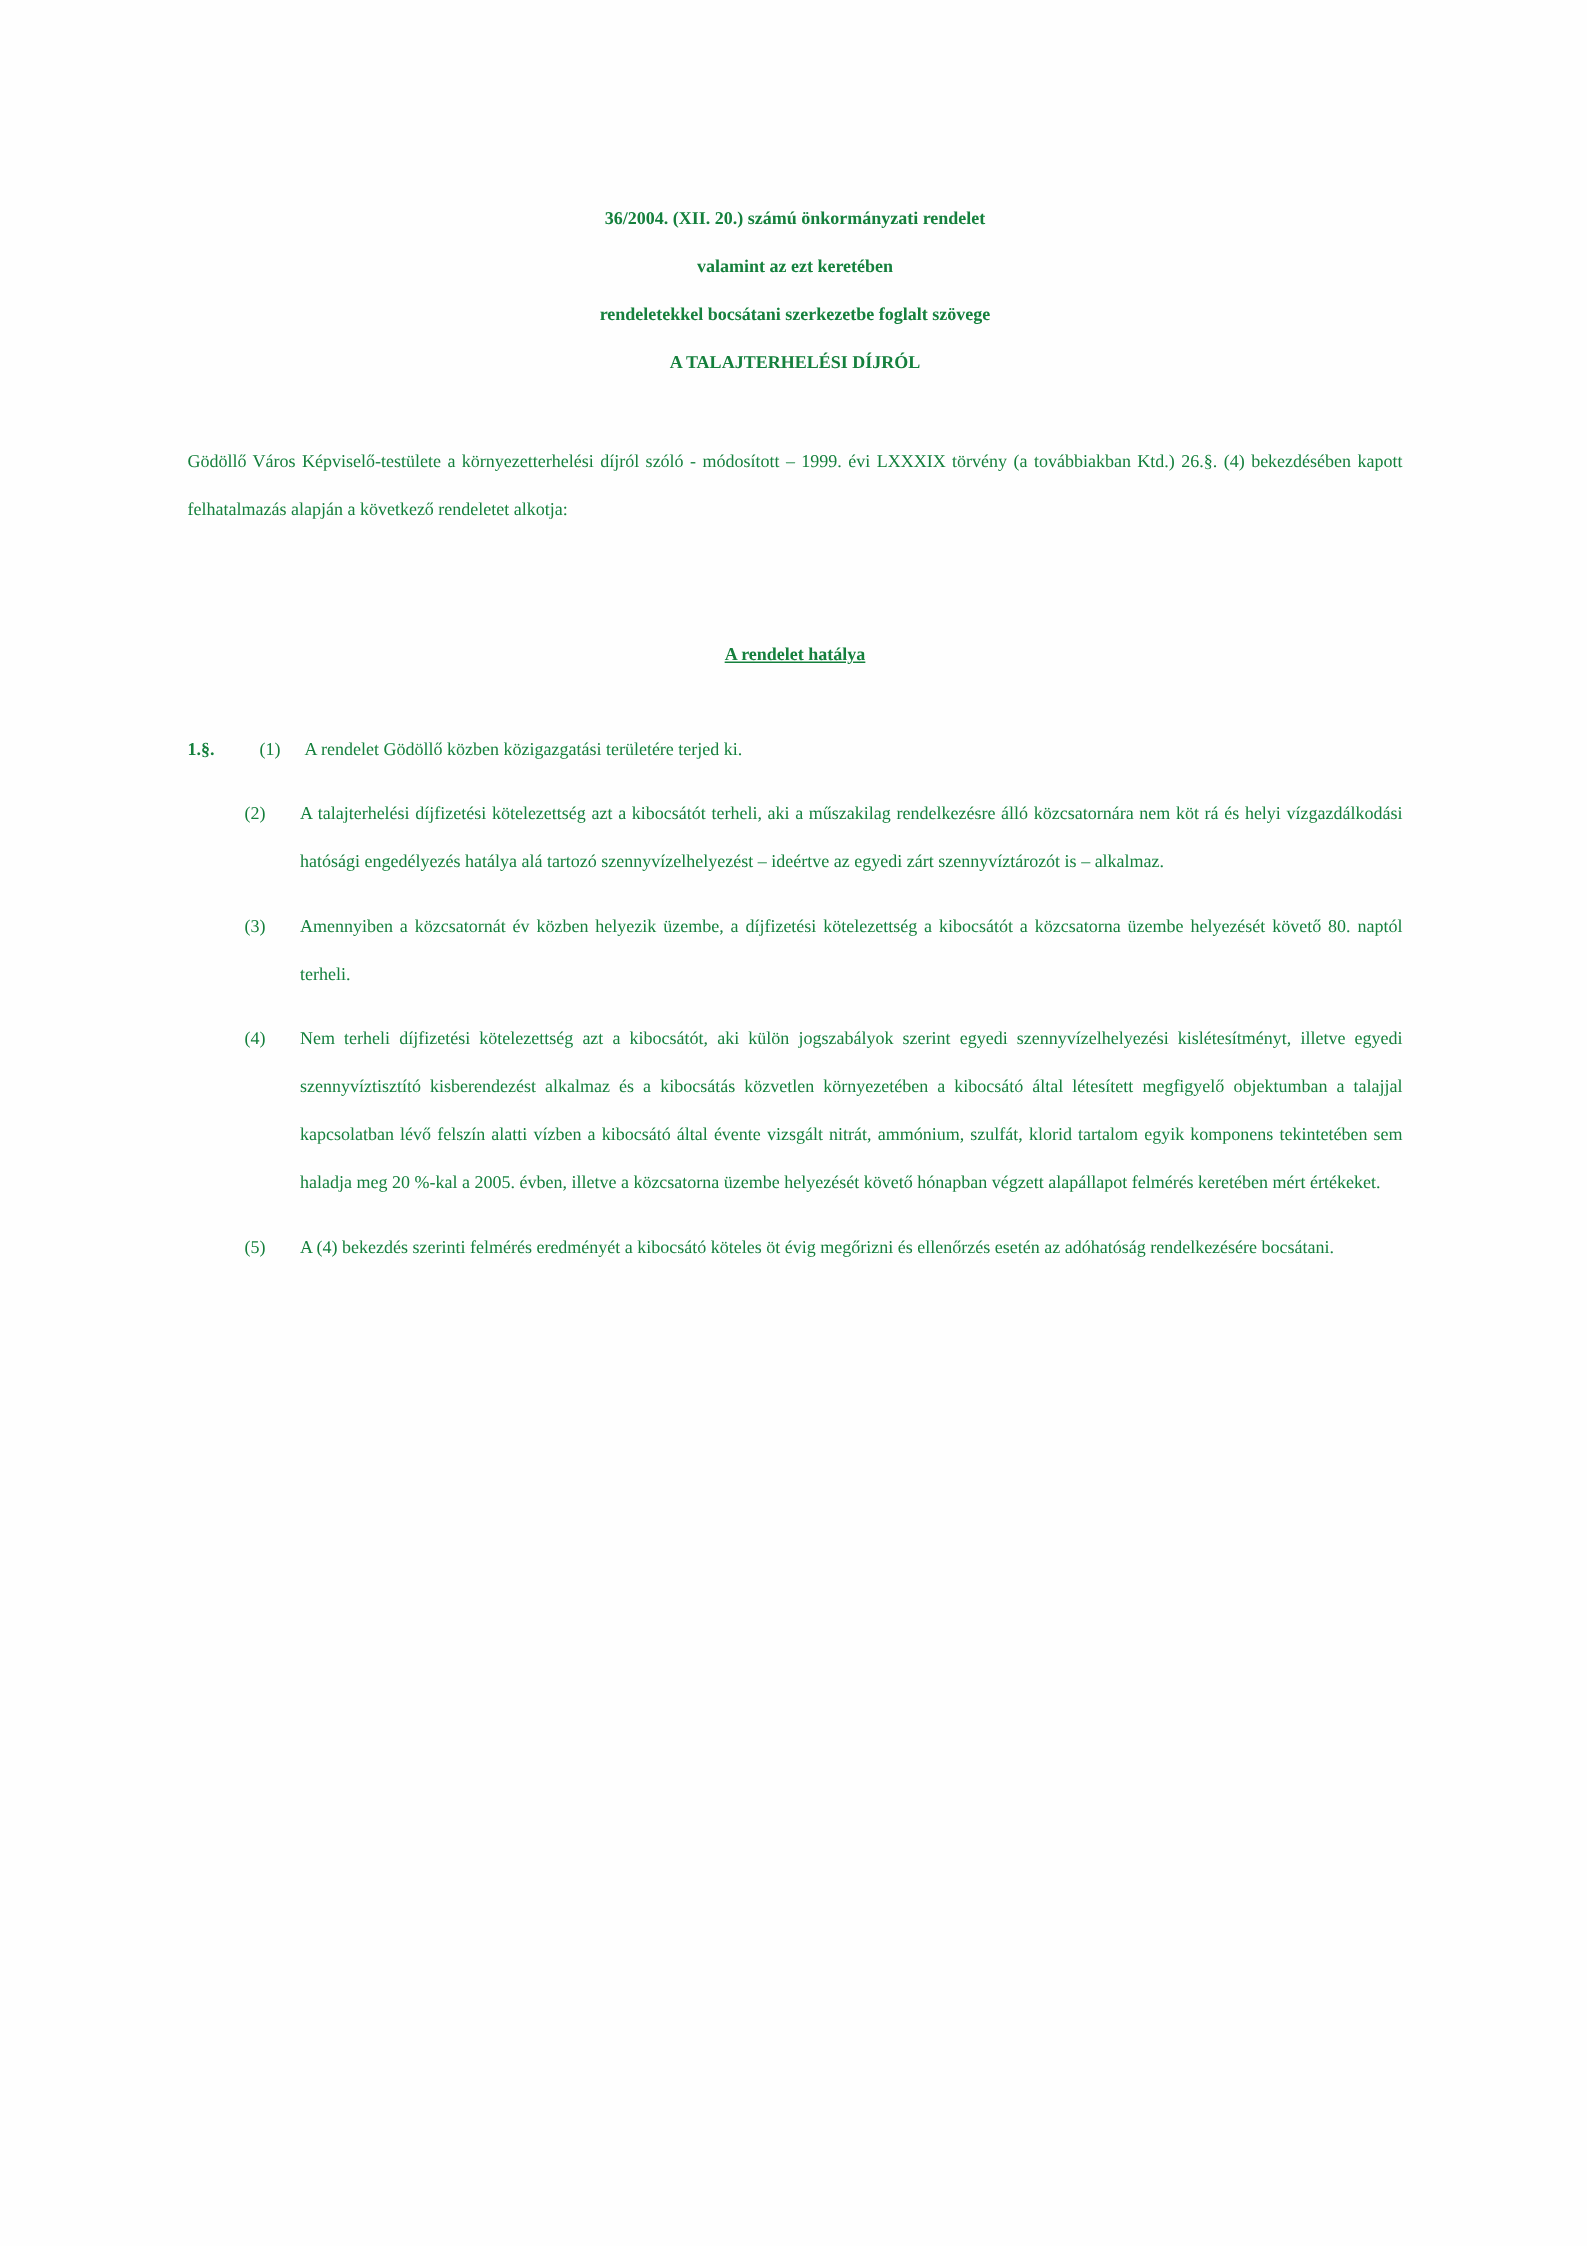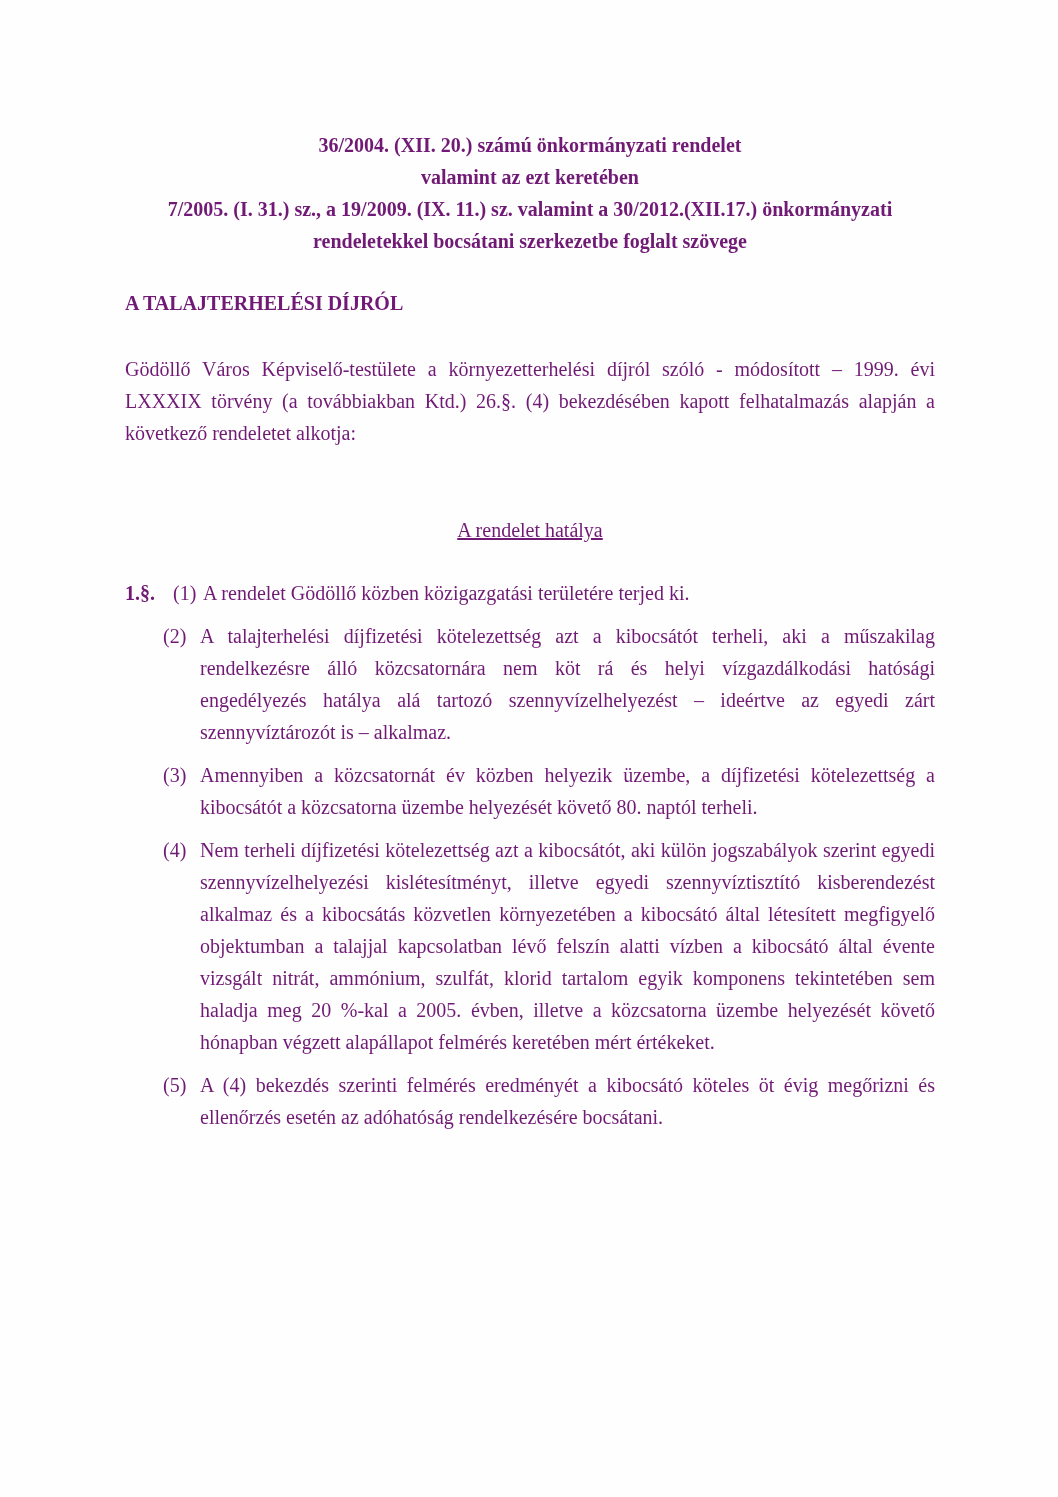--- a/index.html
+++ b/index.html
@@ -8,45 +8,44 @@
     background: #ffffff;
   }
   .page {
     position: relative;
     width: 1058px;
     height: 1497px;
     background: #fefefe;
     box-sizing: border-box;
     padding: 129px 123px 0 125px;
     font-family: "Liberation Serif", "DejaVu Serif", serif;
-    color: #701a75;
-    font-size: 20px;
+    color: #15803d;
+    font-size: 12px;
     line-height: 32px;
     overflow: hidden;
   }
   .title-block {
     text-align: center;
     font-weight: bold;
   }
   .title-line {
     text-align: center;
   }
   .subject {
-    margin-top: 30px;
-    text-align: left;
+    text-align: center;
     font-weight: bold;
   }
   .intro {
     margin: 34px 0 0 0;
     text-align: justify;
   }
   .section-heading {
     margin-top: 65px;
     text-align: center;
-    font-weight: normal;
+    font-weight: bold;
     text-decoration: underline;
   }
   .article-list {
     margin-top: 31px;
   }
   .item {
     position: relative;
     padding-left: 75px;
     text-align: justify;
     margin-top: 11px;
@@ -73,21 +72,20 @@
   }
 </style>
 </head>
 <body>
 
 <div class="page">
 
   <div class="title-block">
     <div class="title-line">36/2004. (XII. 20.) számú önkormányzati rendelet</div>
     <div class="title-line">valamint az ezt keretében</div>
-    <div class="title-line">7/2005. (I. 31.) sz., a 19/2009. (IX. 11.) sz. valamint a 30/2012.(XII.17.) önkormányzati</div>
     <div class="title-line">rendeletekkel bocsátani szerkezetbe foglalt szövege</div>
   </div>
 
   <div class="subject">A TALAJTERHELÉSI DÍJRÓL</div>
 
   <p class="intro">Gödöllő Város Képviselő-testülete a környezetterhelési díjról szóló - módosított – 1999. évi LXXXIX törvény (a továbbiakban Ktd.) 26.§. (4) bekezdésében kapott felhatalmazás alapján a következő rendeletet alkotja:</p>
 
   <div class="section-heading">A rendelet hatálya</div>
 
   <div class="article-list">

